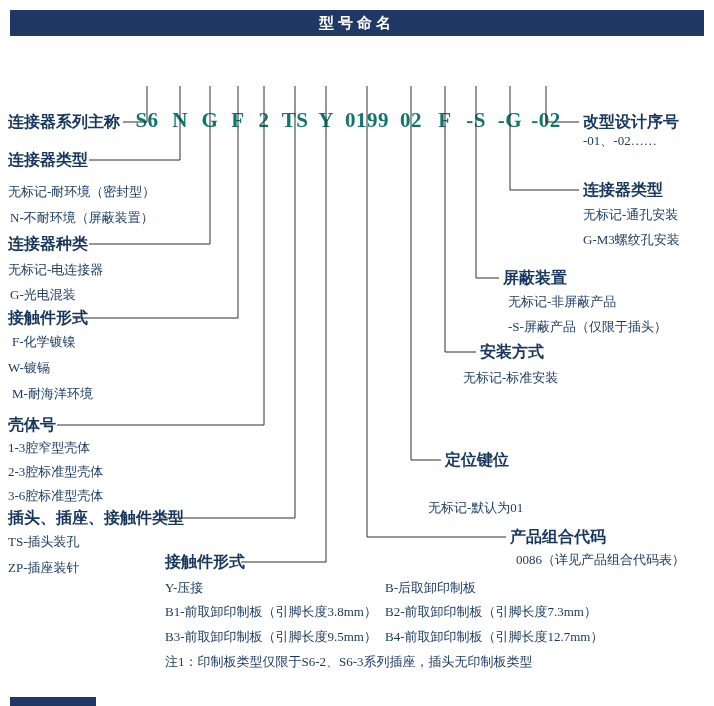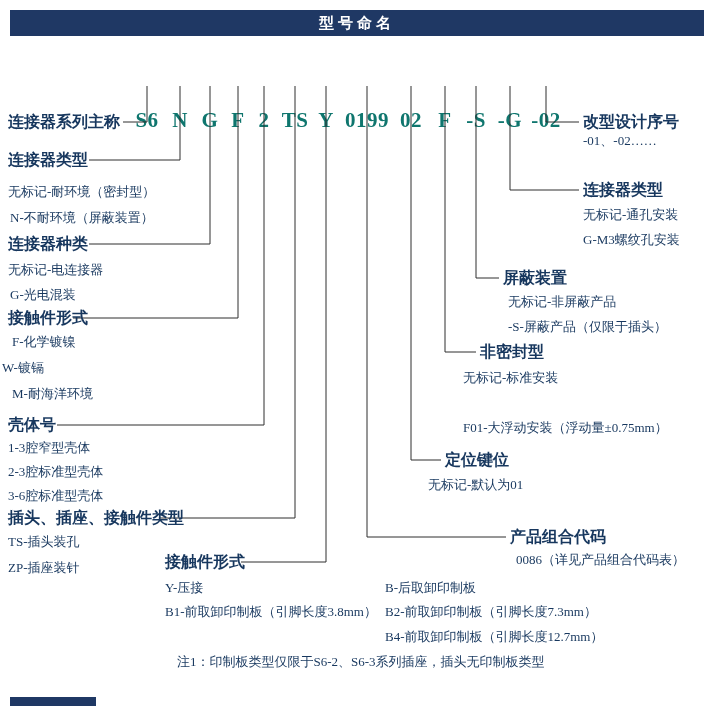--- a/index.html
+++ b/index.html
@@ -62,56 +62,56 @@
   <div class="lbl-b" style="left:8px;top:152px">连接器类型</div>
   <div class="lbl" style="left:8px;top:184px">无标记-耐环境（密封型）</div>
   <div class="lbl" style="left:10px;top:210px">N-不耐环境（屏蔽装置）</div>
 
   <div class="lbl-b" style="left:8px;top:236px">连接器种类</div>
   <div class="lbl" style="left:8px;top:262px">无标记-电连接器</div>
   <div class="lbl" style="left:10px;top:287px">G-光电混装</div>
 
   <div class="lbl-b" style="left:8px;top:310px">接触件形式</div>
   <div class="lbl" style="left:12px;top:334px">F-化学镀镍</div>
-  <div class="lbl" style="left:2px;top:360px">W-镀镉</div>
+  <div class="lbl" style="left:8px;top:360px">W-镀镉</div>
   <div class="lbl" style="left:12px;top:386px">M-耐海洋环境</div>
 
   <div class="lbl-b" style="left:8px;top:417px">壳体号</div>
   <div class="lbl" style="left:8px;top:440px">1-3腔窄型壳体</div>
   <div class="lbl" style="left:8px;top:464px">2-3腔标准型壳体</div>
   <div class="lbl" style="left:8px;top:488px">3-6腔标准型壳体</div>
 
   <div class="lbl-b" style="left:8px;top:510px">插头、插座、接触件类型</div>
   <div class="lbl" style="left:8px;top:534px">TS-插头装孔</div>
   <div class="lbl" style="left:8px;top:560px">ZP-插座装针</div>
 
   <div class="lbl-b" style="left:165px;top:554px">接触件形式</div>
   <div class="lbl" style="left:165px;top:580px">Y-压接</div>
   <div class="lbl" style="left:385px;top:580px">B-后取卸印制板</div>
   <div class="lbl" style="left:165px;top:604px">B1-前取卸印制板（引脚长度3.8mm）</div>
   <div class="lbl" style="left:385px;top:604px">B2-前取卸印制板（引脚长度7.3mm）</div>
+  <div class="lbl" style="left:165px;top:629px">B3-前取卸印制板（引脚长度9.5mm）</div>
   <div class="lbl" style="left:385px;top:629px">B4-前取卸印制板（引脚长度12.7mm）</div>
-  <div class="lbl" style="left:177px;top:654px">注1：印制板类型仅限于S6-2、S6-3系列插座，插头无印制板类型</div>
+  <div class="lbl" style="left:165px;top:654px">注1：印制板类型仅限于S6-2、S6-3系列插座，插头无印制板类型</div>
 
   <div class="lbl-b" style="left:583px;top:114px">改型设计序号</div>
   <div class="lbl" style="left:583px;top:133px">-01、-02……</div>
 
   <div class="lbl-b" style="left:583px;top:182px">连接器类型</div>
   <div class="lbl" style="left:583px;top:207px">无标记-通孔安装</div>
   <div class="lbl" style="left:583px;top:232px">G-M3螺纹孔安装</div>
 
   <div class="lbl-b" style="left:503px;top:270px">屏蔽装置</div>
   <div class="lbl" style="left:508px;top:294px">无标记-非屏蔽产品</div>
   <div class="lbl" style="left:508px;top:319px">-S-屏蔽产品（仅限于插头）</div>
 
-  <div class="lbl-b" style="left:480px;top:344px">非密封型</div>
+  <div class="lbl-b" style="left:480px;top:344px">安装方式</div>
   <div class="lbl" style="left:463px;top:370px">无标记-标准安装</div>
-  <div class="lbl" style="left:463px;top:420px">F01-大浮动安装（浮动量±0.75mm）</div>
 
   <div class="lbl-b" style="left:445px;top:452px">定位键位</div>
-  <div class="lbl" style="left:428px;top:477px">无标记-默认为01</div>
+  <div class="lbl" style="left:428px;top:500px">无标记-默认为01</div>
 
   <div class="lbl-b" style="left:510px;top:529px">产品组合代码</div>
   <div class="lbl" style="left:516px;top:552px">0086（详见产品组合代码表）</div>
 
   <div class="frag"></div>
 
 </div>
 
 </body></html>

